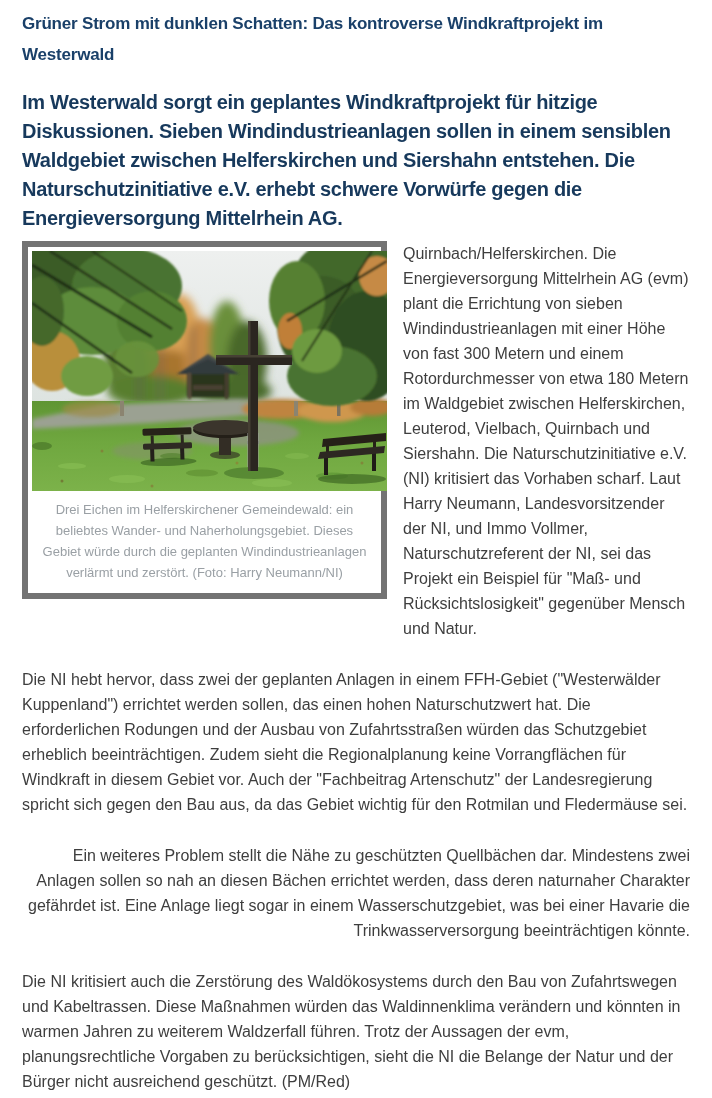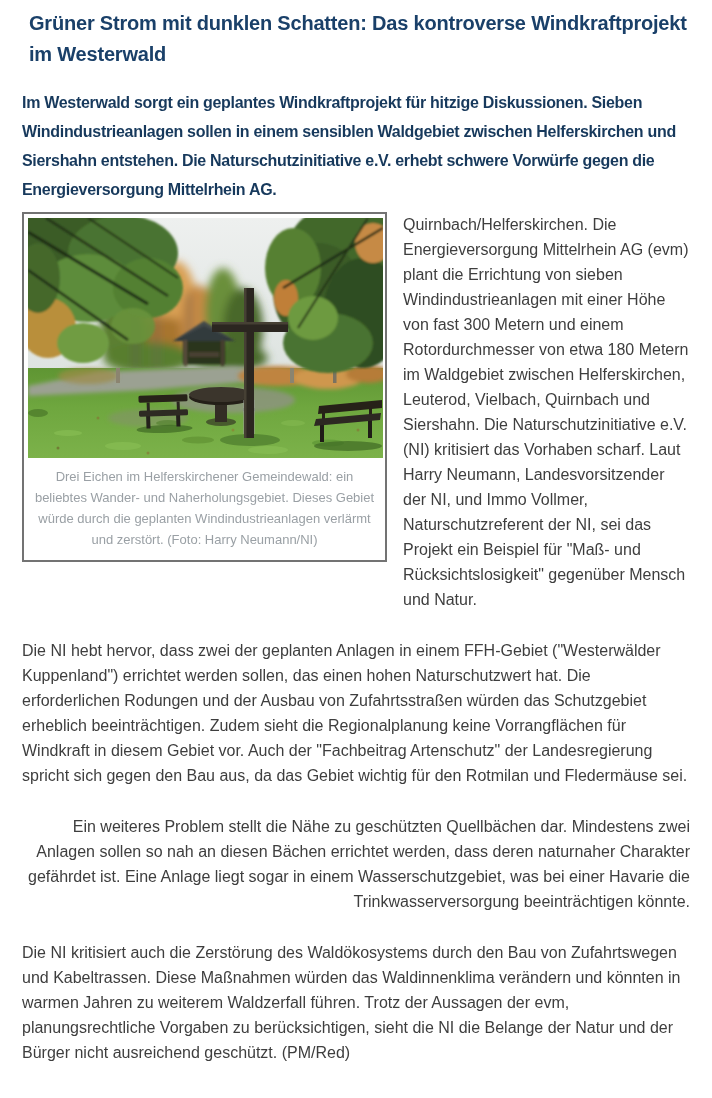--- a/index.html
+++ b/index.html
@@ -3,40 +3,40 @@
 <meta charset="utf-8">
 <style>
   html,body { margin:0; padding:0; background:#ffffff; }
   .page {
     width:712px; min-height:1098px; box-sizing:border-box;
     padding:8px 22px 0 22px;
     font-family:"Liberation Sans", sans-serif;
     background:#ffffff;
   }
   .headline {
-    margin:0 0 18px 7px;
-    font-size:20px; line-height:31px; font-weight:bold;
+    margin:0 0 18px 0;
+    font-size:17px; line-height:31px; font-weight:bold;
     letter-spacing:-0.2px; color:#1a4069;
   }
   .lead {
     margin:0 0 8px 0;
-    font-size:16px; line-height:29px; font-weight:bold;
+    font-size:20px; line-height:29px; font-weight:bold;
     letter-spacing:-0.3px; color:#17395c;
   }
   .body-text { color:#3e3e3e; }
   .body-text::after { content:""; display:block; clear:both; }
   .body-text p {
     margin:0 0 26px 0;
     font-size:16px; line-height:25px; color:#3e3e3e;
   }
   .para-gap { margin-top:54px;text-align:right; }
   figure.article-figure {
     float:left; width:365px; box-sizing:border-box;
     margin:0 16px 26px 0; padding:4px;
-    border:2px solid #737373; background:#fff;
+    border:6px solid #737373; background:#fff;
   }
   .photo { width:355px; height:240px; overflow:hidden; }
   .photo svg { display:block; }
   figcaption {
     font-size:13px; line-height:21px; text-align:center;
     color:#9aa0a5; padding:8px 4px 6px 4px;
   }
 </style>
 </head>
 <body>

